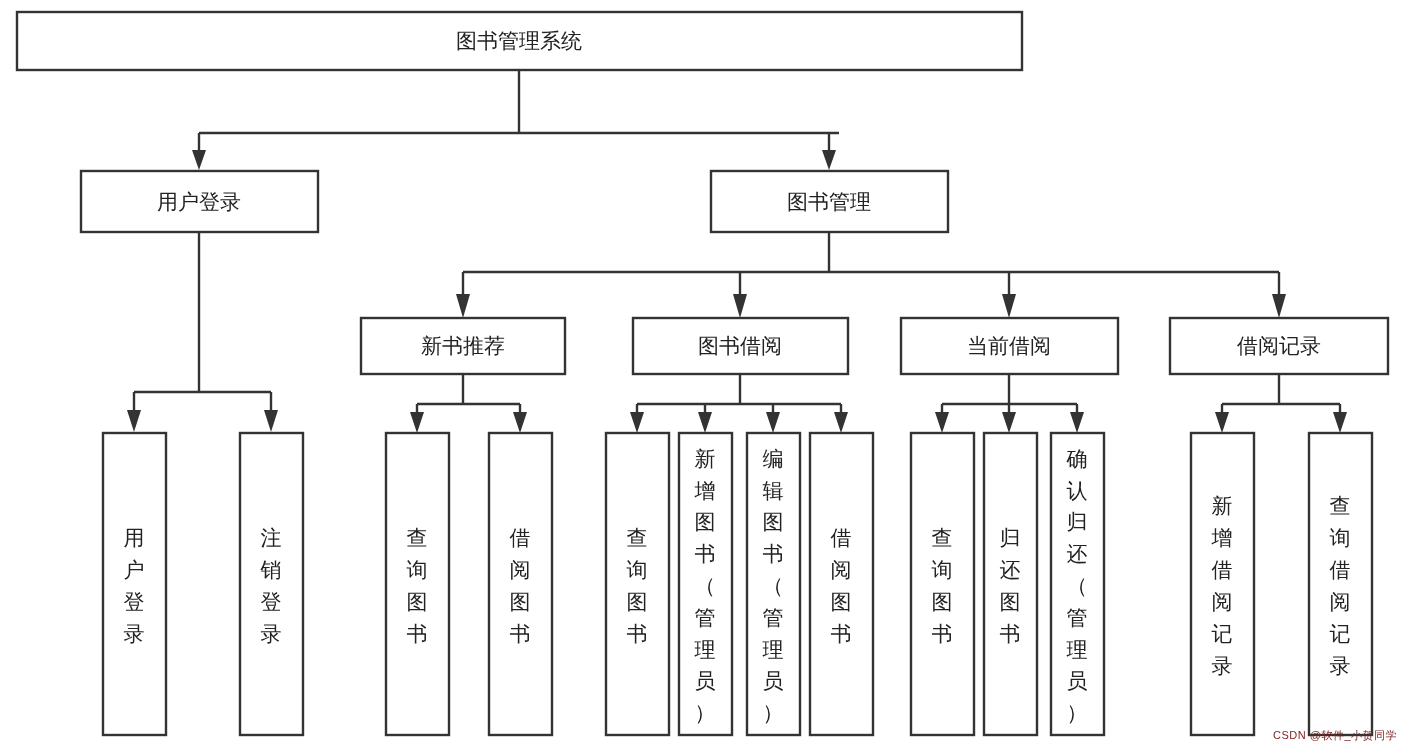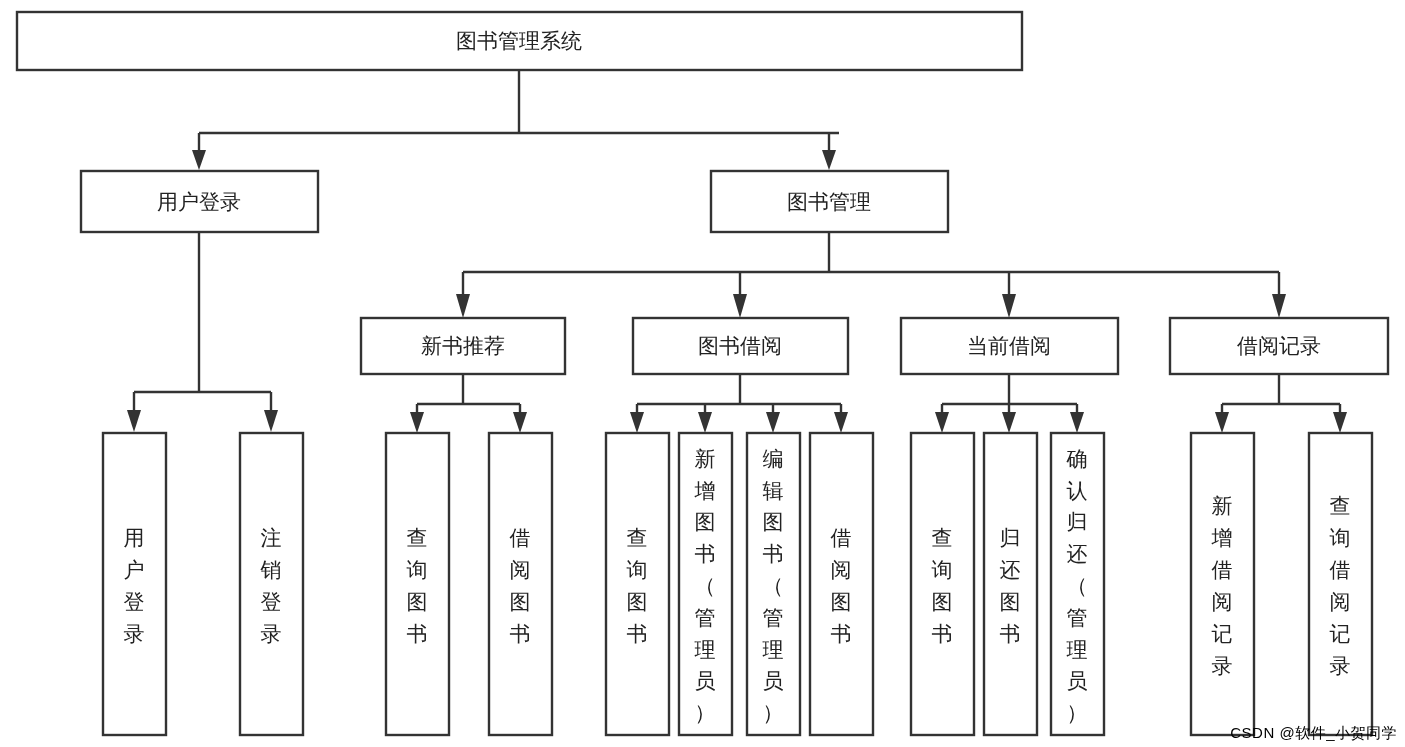--- a/index.html
+++ b/index.html
@@ -51,22 +51,22 @@
     fill: #222222;
     font-family: "Liberation Sans", "DejaVu Sans", sans-serif;
     font-size: 21px;
     text-anchor: middle;
   }
   .watermark {
     position: absolute;
     right: 8px;
     bottom: 4px;
     font-family: "Liberation Sans", "DejaVu Sans", sans-serif;
-    font-size: 15px;
-    color: #000000;
+    font-size: 11px;
+    color: #7f1d1d;
     letter-spacing: 0.5px;
     white-space: nowrap;
     pointer-events: none;
     text-align: right;
   }
 </style>
 </head>
 <body>
 
 <div id="diagram-root">

